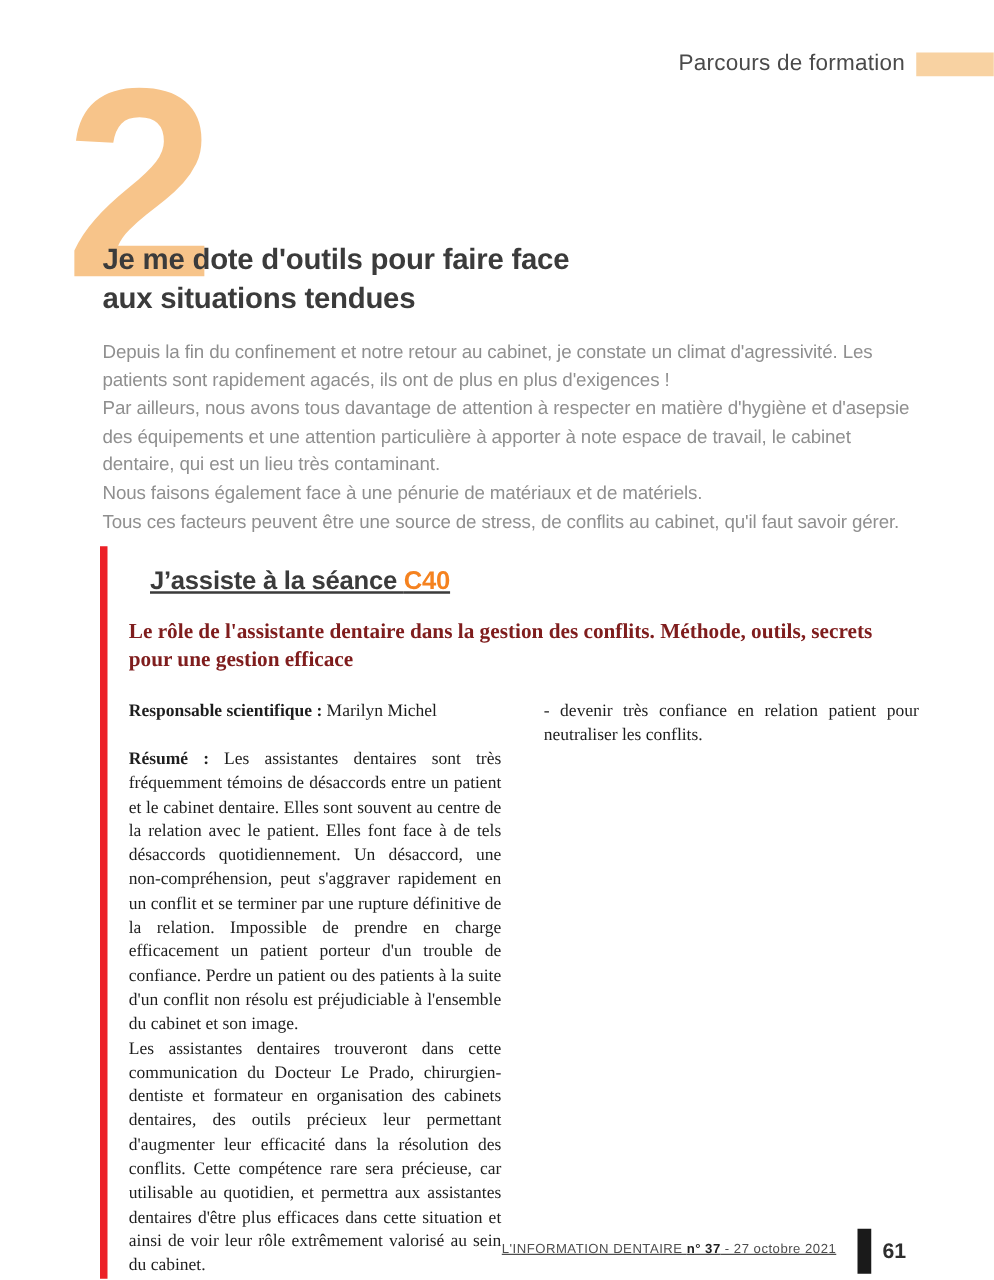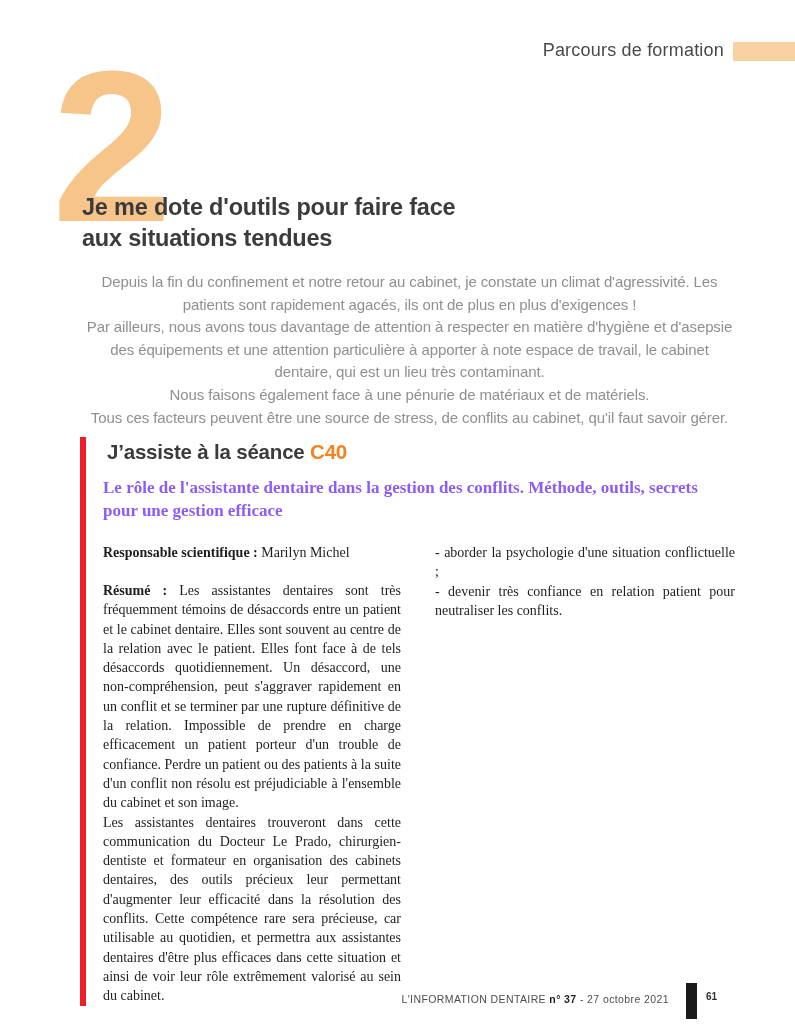--- a/index.html
+++ b/index.html
@@ -35,66 +35,66 @@
     font-size:23.5px;font-weight:bold;color:#3b3b3b;
     line-height:31px;letter-spacing:-.2px;
   }
 
   
   .intro{
     position:absolute;left:82px;top:271px;width:655px;
     font-size:15px;line-height:22.6px;color:#8f8f8f;
     letter-spacing:-.1px;
   }
-  .intro p{margin:0;text-align:center;}
+  .intro p{margin:0;}
 
   
   .session{
     position:absolute;left:80px;top:437px;width:655px;
     border-left:6px solid #ec2027;
     padding-left:17px;
     min-height:533px;box-sizing:border-box;
   }
   .session-heading{
-    margin:4px;font-size:20.5px;font-weight:bold;color:#3b3b3b;
-    line-height:22px;letter-spacing:-.2px;
+    margin:17px;font-size:20.5px;font-weight:bold;color:#3b3b3b;
+    line-height:22px;letter-spacing:-.2px;text-decoration:underline;
   }
   .session-code{color:#f5821f;}
   .session-date{
     margin-top:8px;font-size:15.5px;font-weight:bold;color:#3b3b3b;
   }
   .session-topic{
     margin-top:13px;width:612px;
     font-family:"Liberation Serif", serif;
-    font-weight:bold;font-size:17px;line-height:23px;color:#8b5cf6;
+    font-weight:bold;font-size:17px;line-height:23px;color:#7f1d1d;
   }
   .columns{
     display:flex;margin-top:21px;
     font-family:"Liberation Serif", serif;
     font-size:14px;line-height:19.3px;color:#1e1e1e;
   }
   .col-left{width:298px;margin-right:34px;}
   .col-right{width:300px;text-align:justify;}
   .columns p{margin:0;}
   .roles p{line-height:19px;}
   .resume{margin-top:19px;text-align:justify;}
   .objectives-label{display:block;}
 
   
   .footer-meta{
     position:absolute;top:993px;right:126px;
-    font-size:10.5px;color:#4d4d4d;letter-spacing:.4px;white-space:nowrap;
+    font-size:10.5px;color:#4d4d4d;letter-spacing:.4px;white-space:nowrap;text-decoration:underline;
   }
   .footer-issue{font-weight:bold;color:#1e1e1e;}
   .footer-bar{
     position:absolute;left:686px;top:983px;width:11px;height:36px;background:#1a1a1a;
   }
   .page-number{
     position:absolute;left:706px;top:991px;
-    font-size:10px;font-weight:bold;color:#2e2e2e;
+    font-size:17px;font-weight:bold;color:#2e2e2e;
   }
 </style>
 </head>
 <body>
 
 <div class="kicker-row">
   <span class="kicker-text">Parcours de formation</span>
   <span class="kicker-bar"></span>
 </div>
 
@@ -116,21 +116,20 @@
     <div class="col-left">
       <div class="roles">
         <p><strong>Responsable scientifique :</strong><span> Marilyn Michel</span></p>
       </div>
       <div class="resume">
         <p><strong>Résumé :</strong><span> Les assistantes dentaires sont très fréquemment témoins de désaccords entre un patient et le cabinet dentaire. Elles sont souvent au centre de la relation avec le patient. Elles font face à de tels désaccords quotidiennement. Un désaccord, une non-compréhension, peut s'aggraver rapidement en un conflit et se terminer par une rupture définitive de la relation. Impossible de prendre en charge efficacement un patient porteur d'un trouble de confiance. Perdre un patient ou des patients à la suite d'un conflit non résolu est préjudiciable à l'ensemble du cabinet et son image.</span></p>
         <p>Les assistantes dentaires trouveront dans cette communication du Docteur Le Prado, chirurgien-dentiste et formateur en organisation des cabinets dentaires, des outils précieux leur permettant d'augmenter leur efficacité dans la résolution des conflits. Cette compétence rare sera précieuse, car utilisable au quotidien, et permettra aux assistantes dentaires d'être plus efficaces dans cette situation et ainsi de voir leur rôle extrêmement valorisé au sein du cabinet.</p>
       </div>
     </div>
     <div class="col-right">
-      <p>- aborder la psychologie d'une situation conflictuelle ;</p>
       <p>- devenir très confiance en relation patient pour neutraliser les conflits.</p>
     </div>
   </div>
 </div>
 
 <div class="footer-meta"><span>L'INFORMATION DENTAIRE </span><span class="footer-issue">n° 37</span><span> - 27 octobre 2021</span></div>
 <div class="footer-bar"></div>
 <div class="page-number">61</div>
 
 </body></html>

